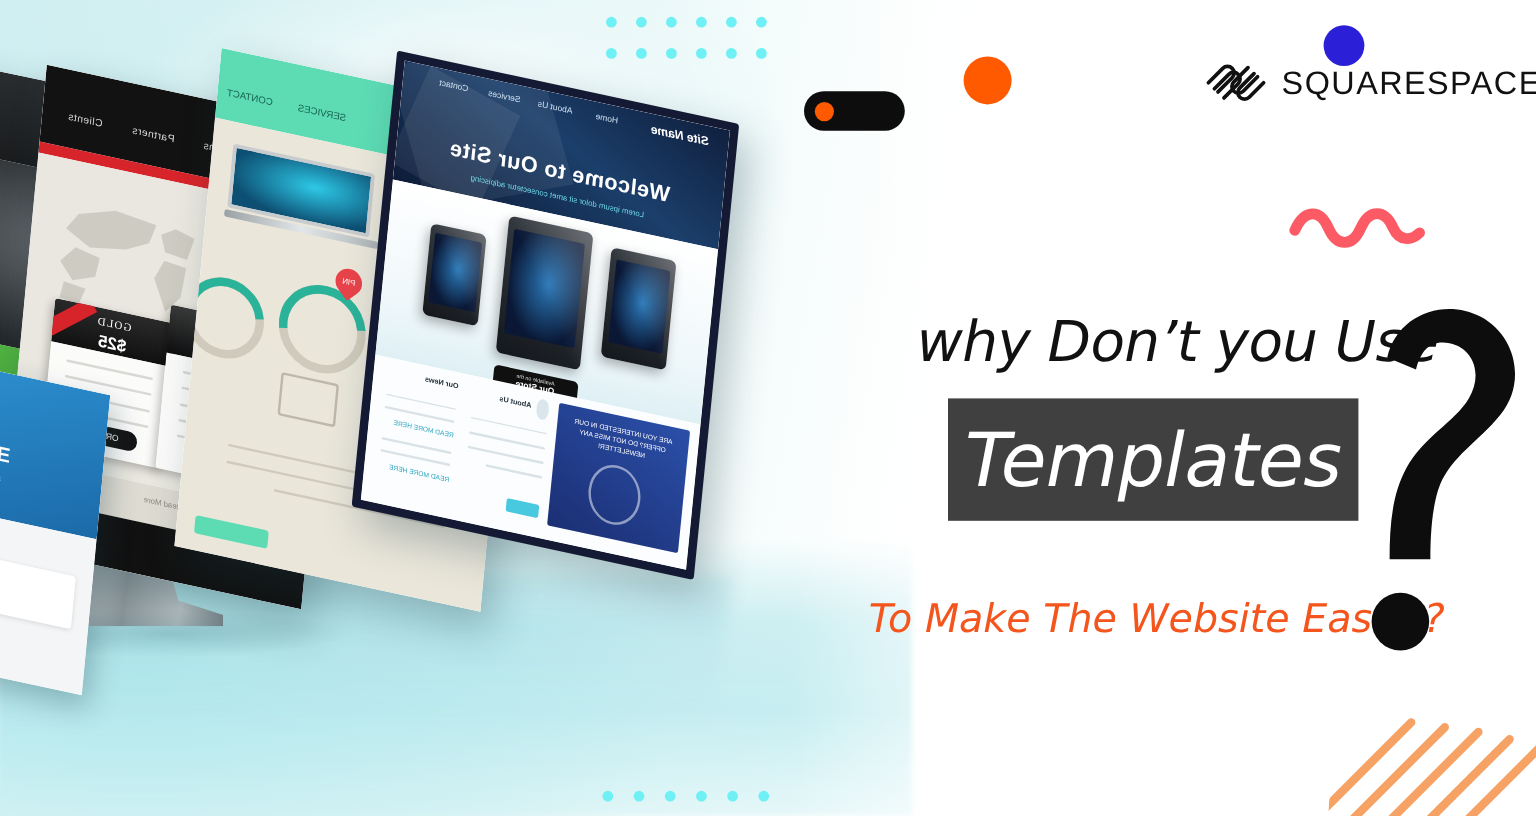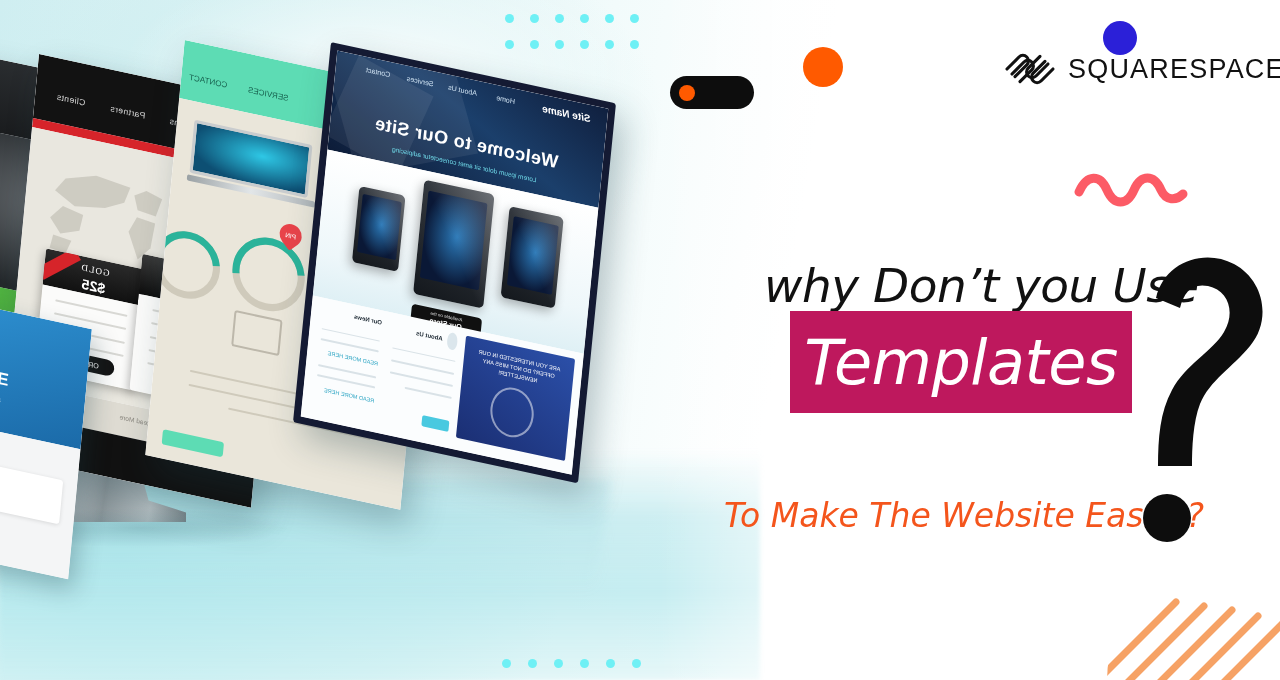--- a/index.html
+++ b/index.html
@@ -155,21 +155,21 @@
   .bl-card{position:absolute;border-radius:3px;background:#fff;box-shadow:0 1px 4px rgba(0,0,0,.12);}
 
   .reflect{position:absolute;left:40px;top:470px;width:600px;height:150px;
     background:linear-gradient(180deg,rgba(150,210,220,.30),rgba(150,210,220,0) 75%);
     transform:skewX(-8deg);filter:blur(6px);}
 
   
   #copy{position:absolute;left:756px;top:258px;width:510px;height:300px;}
   .line1{position:absolute;left:8px;top:0;font-style:italic;font-size:47px;color:#111;
     font-family:"DejaVu Sans",sans-serif;font-weight:400;letter-spacing:-.5px;white-space:nowrap;}
-  .tplbox{position:absolute;left:34px;top:53px;width:342px;height:102px;background:#be185d;}
+  .tplbox{position:absolute;left:34px;top:74px;width:342px;height:102px;background:#404040;}
   .tpl{position:absolute;inset:0;display:flex;align-items:center;justify-content:center;
     color:#fff;font-style:italic;font-size:62px;font-family:"DejaVu Sans",sans-serif;letter-spacing:-.5px;}
   .subline{position:absolute;left:-32px;top:238px;font-style:italic;font-size:33px;color:#f4551c;
     font-family:"DejaVu Sans",sans-serif;white-space:nowrap;}
   #qmark{position:absolute;left:1146px;top:252px;width:130px;height:230px;}
   .qdot{position:absolute;left:1143px;top:494px;width:48px;height:48px;border-radius:50%;background:#0d0d0d;}
 
   
   #logo{position:absolute;left:1004px;top:50px;display:flex;align-items:center;gap:12px;}
   .logo-text{font-size:27px;letter-spacing:1.2px;color:#111;font-family:"Liberation Sans",sans-serif;font-weight:400;}

